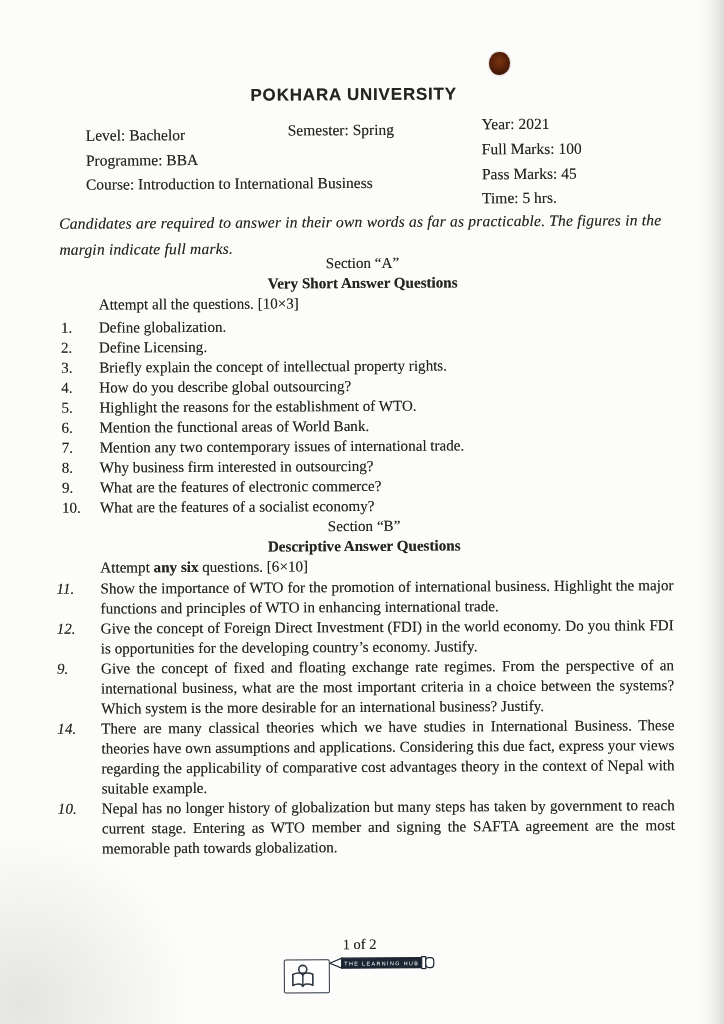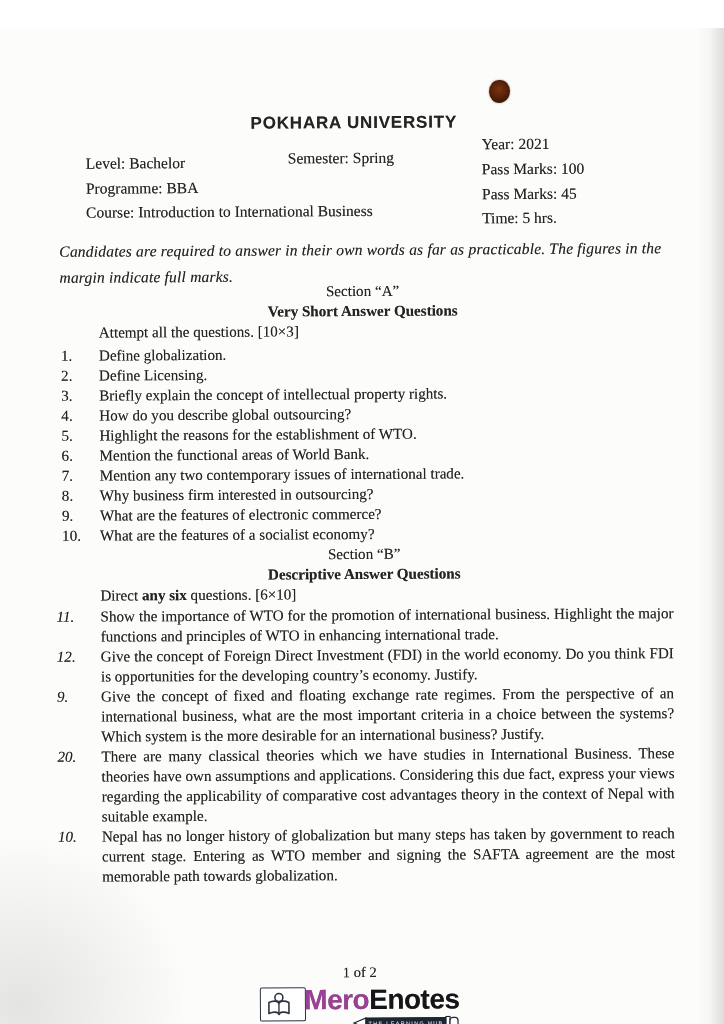--- a/index.html
+++ b/index.html
@@ -9,37 +9,36 @@
     background:#ffffff;
     position:relative;
     overflow:hidden;
   }
   .page {
     position:absolute; inset:0;
     background:
       radial-gradient(circle at 3% 98%, rgba(120,118,110,0.18), rgba(120,118,110,0) 14%),
       linear-gradient(to left, rgba(110,108,100,0.22), rgba(110,108,100,0.05) 14px, rgba(110,108,100,0) 26px),
       #fcfcfb;
-    margin-top: 28px;
   }
   .content {
     position:absolute; inset:0;
     transform:rotate(-0.35deg);
     color:#262420;
     text-shadow:0 0 0.45px rgba(40,36,30,0.55);
   }
   .doc-title {
     position:absolute; left:253px; top:85px;
     font-family:"Liberation Sans", sans-serif;
     font-weight:bold; font-size:17px; letter-spacing:0.8px;
   }
   .hdr-col { position:absolute; font-size:15.5px; white-space:nowrap; }
   .hdr-left  { left:88px;  top:122px; line-height:24.5px; }
   .hdr-mid   { left:290px; top:118px; line-height:24.5px; }
-  .hdr-right { left:484px; top:105px; line-height:24.8px; }
+  .hdr-right { left:484px; top:113px; line-height:24.8px; }
   .instructions {
     position:absolute; left:61px; top:209px; width:602px;
     font-style:italic; font-size:15.5px; line-height:25.5px;
     text-align:justify; letter-spacing:0.2px;
   }
   .qarea {
     position:absolute; left:55px; top:253px; width:618px;
     font-size:15.1px; line-height:20px;
   }
   .center-line { text-align:center; }
@@ -94,21 +93,21 @@
     <div class="hdr-col hdr-left">
       <div>Level: Bachelor</div>
       <div>Programme: BBA</div>
       <div>Course: Introduction to International Business</div>
     </div>
     <div class="hdr-col hdr-mid">
       <div>Semester: Spring</div>
     </div>
     <div class="hdr-col hdr-right">
       <div>Year: 2021</div>
-      <div>Pass Marks: 100</div>
+      <div>Full Marks: 100</div>
       <div>Pass Marks: 45</div>
       <div>Time: 5 hrs.</div>
     </div>
 
     <div class="instructions">Candidates are required to answer in their own words as far as practicable. The figures in the margin indicate full marks.</div>
 
     <div class="qarea">
 
       <div class="center-line">Section “A”</div>
       <div class="center-line bold">Very Short Answer Questions</div>
@@ -152,58 +151,57 @@
             <span class="qtext">What are the features of electronic commerce?</span>
           </li>
         <li class="qrow">
             <span class="qno">10.</span>
             <span class="qtext">What are the features of a socialist economy?</span>
           </li>
       </ul>
 
       <div class="center-line">Section “B”</div>
       <div class="center-line bold">Descriptive Answer Questions</div>
-      <div class="attempt"><span>Direct </span><span class="bold">any six</span><span> questions. </span><span>[6×10]</span></div>
+      <div class="attempt"><span>Attempt </span><span class="bold">any six</span><span> questions. </span><span>[6×10]</span></div>
 
       <ul class="qlist sec-b">
         <li class="qrow">
             <span class="qno">11.</span>
             <span class="qtext">Show the importance of WTO for the promotion of international business. Highlight the major functions and principles of WTO in enhancing international trade.</span>
           </li>
         <li class="qrow">
             <span class="qno">12.</span>
             <span class="qtext">Give the concept of Foreign Direct Investment (FDI) in the world economy. Do you think FDI is opportunities for the developing country’s economy. Justify.</span>
           </li>
         <li class="qrow">
             <span class="qno">9.</span>
             <span class="qtext">Give the concept of fixed and floating exchange rate regimes. From the perspective of an international business, what are the most important criteria in a choice between the systems? Which system is the more desirable for an international business? Justify.</span>
           </li>
         <li class="qrow">
-            <span class="qno">20.</span>
+            <span class="qno">14.</span>
             <span class="qtext">There are many classical theories which we have studies in International Business. These theories have own assumptions and applications. Considering this due fact, express your views regarding the applicability of comparative cost advantages theory in the context of Nepal with suitable example.</span>
           </li>
         <li class="qrow">
             <span class="qno">10.</span>
             <span class="qtext">Nepal has no longer history of globalization but many steps has taken by government to reach current stage. Entering as WTO member and signing the SAFTA agreement are the most memorable path towards globalization.</span>
           </li>
       </ul>
     </div>
 
     <div class="page-footer">1 of 2</div>
 
     <div class="logo">
       <div class="logo-frame">
         <svg width="36" height="26" viewBox="0 0 36 26">
           <circle cx="14" cy="6" r="4" fill="none" stroke="#2b3440" stroke-width="1.6"></circle>
           <path d="M4 11 C 8 9, 13 9, 14 12 C 15 9, 20 9, 24 11 L 24 22 C 20 20, 15 20, 14 23 C 13 20, 8 20, 4 22 Z" fill="none" stroke="#2b3440" stroke-width="1.6" stroke-linejoin="round"></path>
           <line x1="14" y1="12" x2="14" y2="23" stroke="#2b3440" stroke-width="1.4"></line>
         </svg>
       </div>
       <div class="brand-right">
-        <div class="brand-text"><span class="brand-first">Mero</span><span class="brand-second">Enotes</span></div>
         <div class="pencil-wrap">
           <svg width="108" height="14" viewBox="0 0 108 14">
             <polygon points="2,7 14,2 14,12" fill="#ffffff" stroke="#1d2733" stroke-width="1.2"></polygon>
             <rect x="14" y="2" width="80" height="10" fill="#1d2733" stroke="#1d2733" stroke-width="1.2"></rect>
             <rect x="94" y="1" width="4" height="12" fill="#ffffff" stroke="#1d2733" stroke-width="1.2"></rect>
             <rect x="98" y="2" width="8" height="10" rx="3" fill="#ffffff" stroke="#1d2733" stroke-width="1.2"></rect>
             <text x="54" y="9.5" text-anchor="middle" font-family="Liberation Sans, sans-serif" font-size="5.4" letter-spacing="1.4" fill="#ffffff">THE LEARNING HUB</text>
           </svg>
         </div>
       </div>

